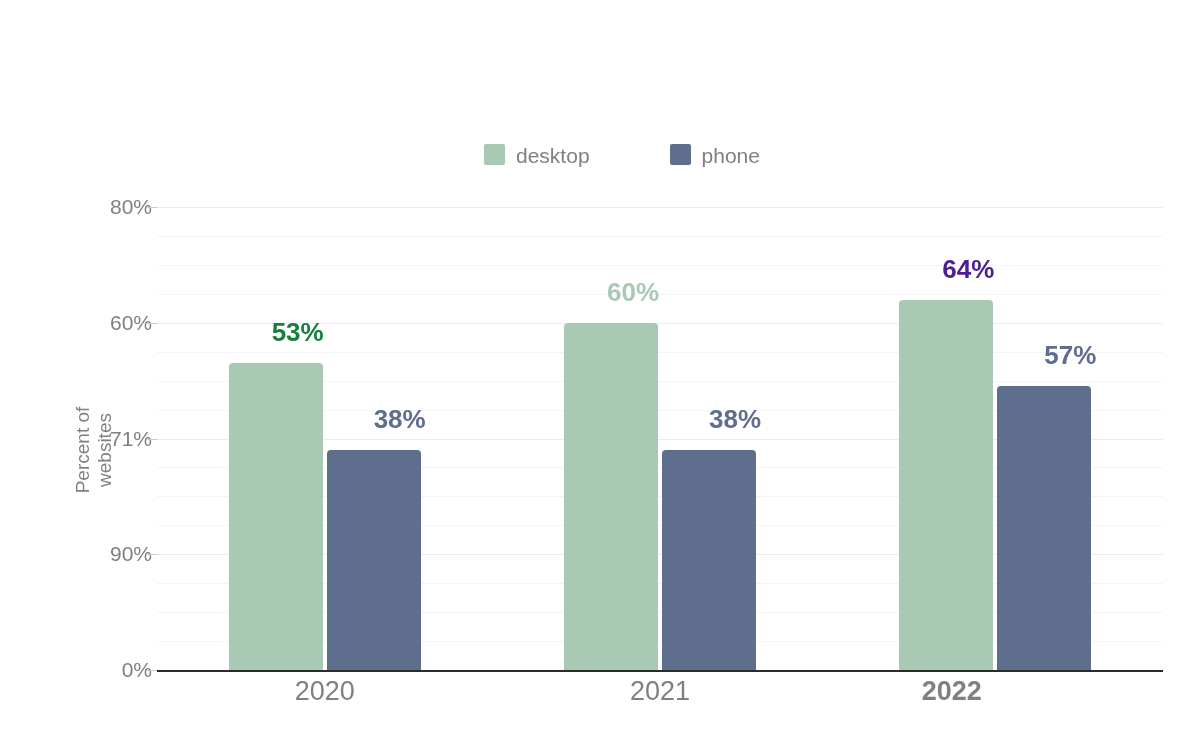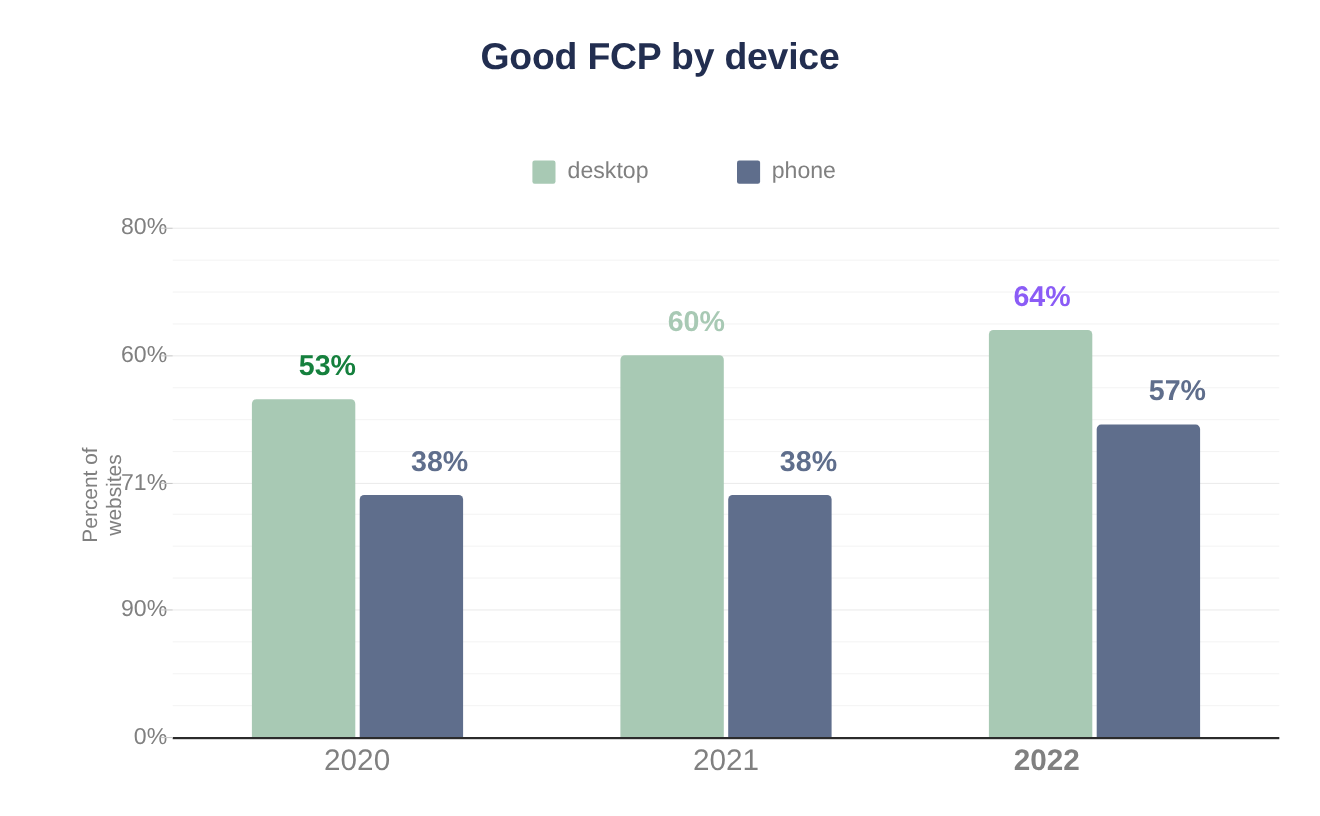--- a/index.html
+++ b/index.html
@@ -53,21 +53,20 @@
     left: 0;
     width: 1200px;
     display: flex;
     justify-content: center;
     align-items: center;
     gap: 36px;
     height: 28px;
   }
   .legend-item {
     display: flex;
-    align-items: center;
     gap: 11px;
     padding-left: 44px;
   }
   .legend-swatch {
     width: 21px;
     height: 21px;
     border-radius: 2px;
     display: block;
   }
   .legend-label {
@@ -164,21 +163,20 @@
     font-size: 27px;
     color: #808080;
     line-height: 26px;
   }
 </style>
 </head>
 <body>
 
 <div id="chart-root">
 
-  <div class="chart-title">Good FCP by device</div>
 
   <div class="legend">
     <div class="legend-item">
       <span class="legend-swatch" style="background: rgb(168, 201, 180);"></span>
       <span class="legend-label">desktop</span>
     </div>
     <div class="legend-item">
       <span class="legend-swatch" style="background: rgb(95, 110, 140);"></span>
       <span class="legend-label">phone</span>
     </div>
@@ -203,21 +201,21 @@
       <div class="gridline major" style="top: 0px;"></div>
       <div class="bar" title="desktop 2020: 53%" style="left: 71.6667px; width: 94px; height: 306.737px; background: rgb(168, 201, 180);"></div>
       <div class="bar-label" style="color: #15803d; width: 94px; text-align: center; left: 93.6667px; top: 110.263px;">53%</div>
       <div class="bar" title="phone 2020: 38%" style="left: 169.667px; width: 94px; height: 219.925px; background: rgb(95, 110, 140);"></div>
       <div class="bar-label" style="color: rgb(95, 110, 140); width: 94px; text-align: center; left: 195.667px; top: 197.075px;">38%</div>
       <div class="bar" title="desktop 2021: 60%" style="left: 407px; width: 94px; height: 347.25px; background: rgb(168, 201, 180);"></div>
       <div class="bar-label" style="color: rgb(168, 201, 180); width: 94px; text-align: center; left: 429px; top: 69.75px;">60%</div>
       <div class="bar" title="phone 2021: 38%" style="left: 505px; width: 94px; height: 219.925px; background: rgb(95, 110, 140);"></div>
       <div class="bar-label" style="color: rgb(95, 110, 140); width: 94px; text-align: center; left: 531px; top: 197.075px;">38%</div>
       <div class="bar" title="desktop 2022: 64%" style="left: 742.333px; width: 94px; height: 370.4px; background: rgb(168, 201, 180);"></div>
-      <div class="bar-label" style="color: #8b5cf6; width: 94px; left: 764.333px; top: 46.6px;">64%</div>
+      <div class="bar-label" style="color: #4c1d95; width: 94px; text-align: center; left: 764.333px; top: 46.6px;">64%</div>
       <div class="bar" title="phone 2022: 49%" style="left: 840.333px; width: 94px; height: 283.587px; background: rgb(95, 110, 140);"></div>
       <div class="bar-label" style="color: rgb(95, 110, 140); width: 94px; text-align: center; left: 866.333px; top: 133.412px;">57%</div>
     </div>
   <div class="axis-baseline"></div>
 
   <div class="yaxis-title-wrap">
     <div class="yaxis-title">Percent of websites</div>
   </div>
 
   <div id="yticks">

